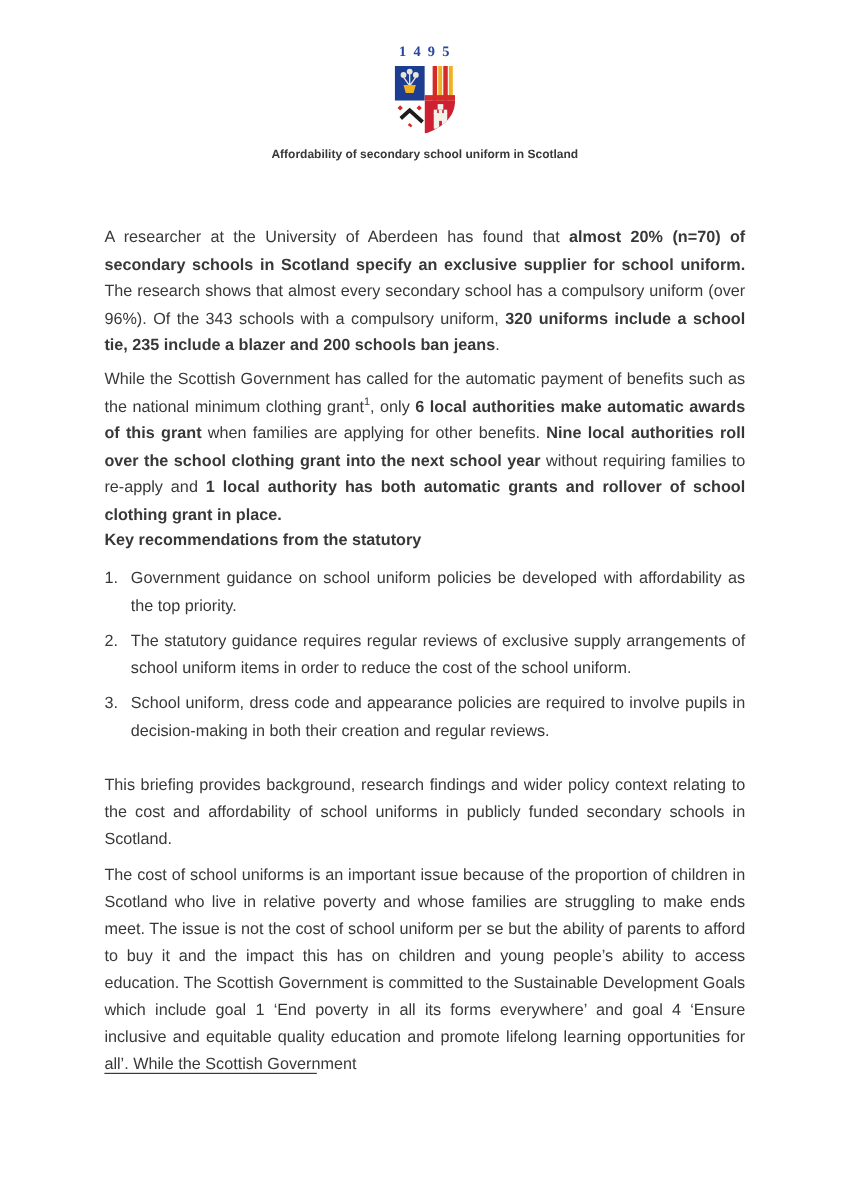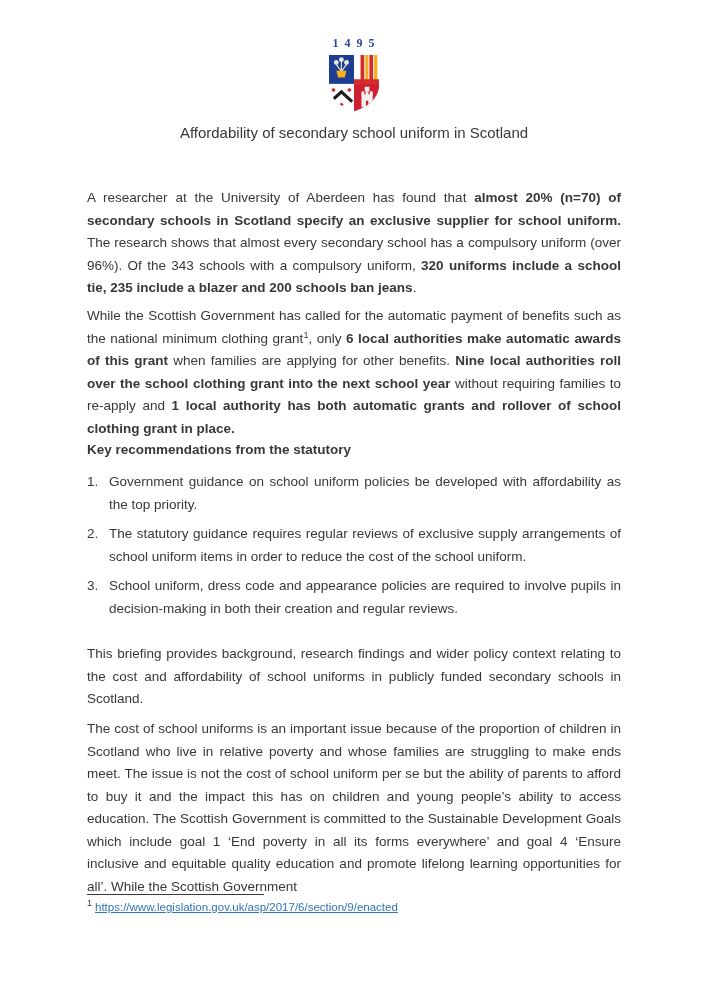--- a/index.html
+++ b/index.html
@@ -22,22 +22,22 @@
     color:#27479e; font-size:12px; letter-spacing:6px;
     padding-left:6px; margin-bottom:1px; font-weight:bold;
   }
   .crest { display:block; margin:0 auto; }
   .wordmark { margin-left:10px; padding-top:4px; color:#27479e; font-family:"Liberation Serif", serif; }
   .wm1 { font-size:24px; letter-spacing:1.5px; line-height:24px; }
   .wm2 { font-size:34px; font-weight:bold; letter-spacing:1px; line-height:32px; }
   
   .col { position:absolute; left:87px; width:534px; }
   .title {
-    top:124px; text-align:center; font-weight:normal;
-    font-size:15px; margin:0;
+    top:124px; text-align:center; font-weight:bold;
+    font-size:10px; margin:0;
   }
   .heading { font-weight:bold; font-size:13.5px; margin:0; }
   .para {
     font-size:13.5px; line-height:22.5px; text-align:justify; margin:0;
   }
   .para sup, .fn-marker { font-size:9px; vertical-align:super; line-height:0; }
   .list-item { display:flex; font-size:13.5px; line-height:22.5px; }
   .num { width:22px; flex:0 0 22px; }
   .li-text { flex:1; text-align:justify; }
   .fn-rule { top:894px; width:177px; border-top:1px solid #3a3a3a; }
@@ -110,17 +110,14 @@
   <div class="col list-item" style="top:575px">
     <span class="num">3.</span>
     <span class="li-text">School uniform, dress code and appearance policies are required to involve pupils in decision-making in both their creation and regular reviews.</span>
   </div>
 
   <p class="col para" style="top:643px">This briefing provides background, research findings and wider policy context relating to the cost and affordability of school uniforms in publicly funded secondary schools in Scotland.</p>
 
   <p class="col para" style="top:718px">The cost of school uniforms is an important issue because of the proportion of children in Scotland who live in relative poverty and whose families are struggling to make ends meet. The issue is not the cost of school uniform per se but the ability of parents to afford to buy it and the impact this has on children and young people’s ability to access education. The Scottish Government is committed to the Sustainable Development Goals which include goal 1 ‘End poverty in all its forms everywhere’ and goal 4 ‘Ensure inclusive and equitable quality education and promote lifelong learning opportunities for all’. While the Scottish Government</p>
 
   <div class="col fn-rule"></div>
-  <div class="col footnote">
-    <sup class="fn-marker">1</sup><a>https://www.legislation.gov.uk/asp/2017/6/section/9/enacted</a>
-  </div>
 
 </div>
 
 </body></html>

